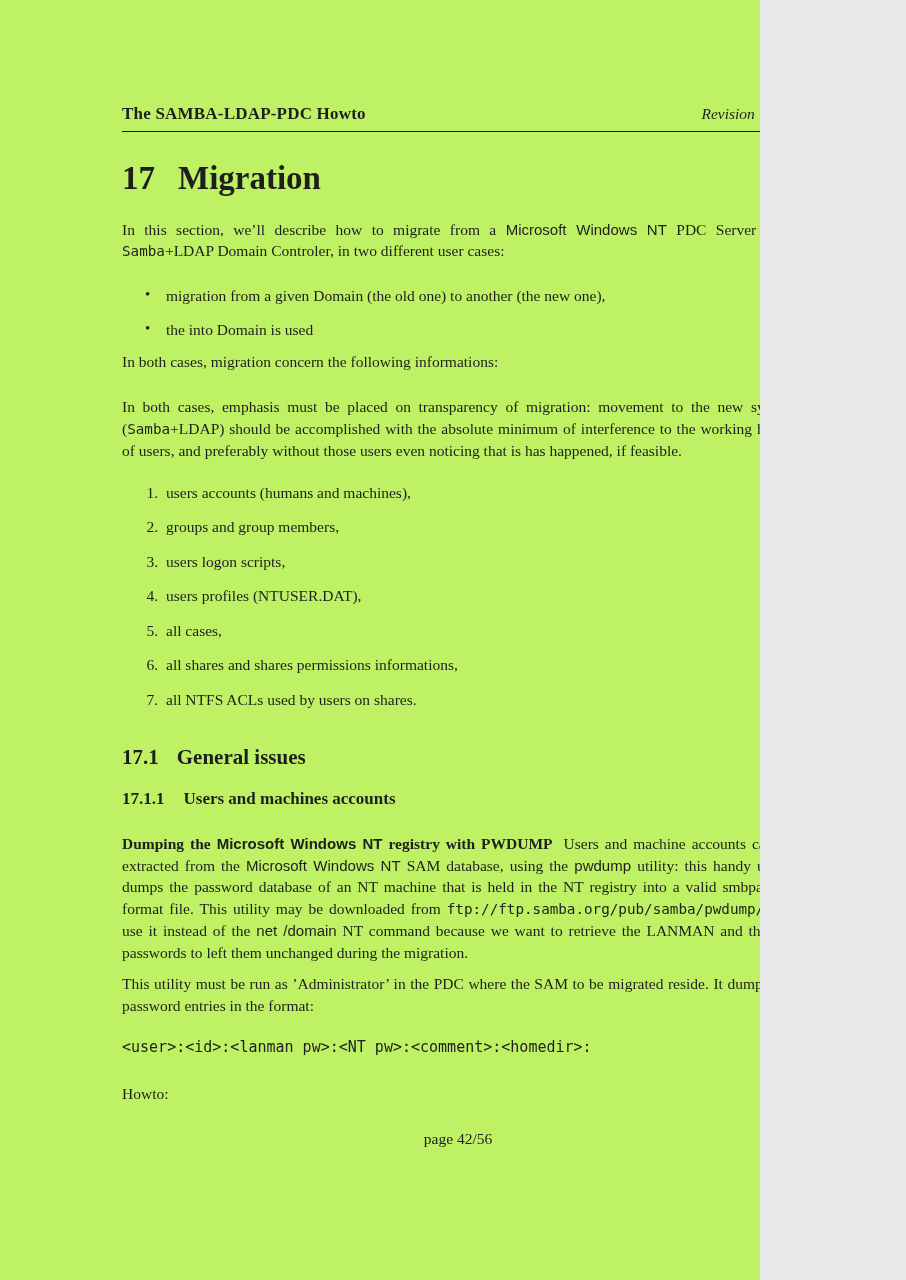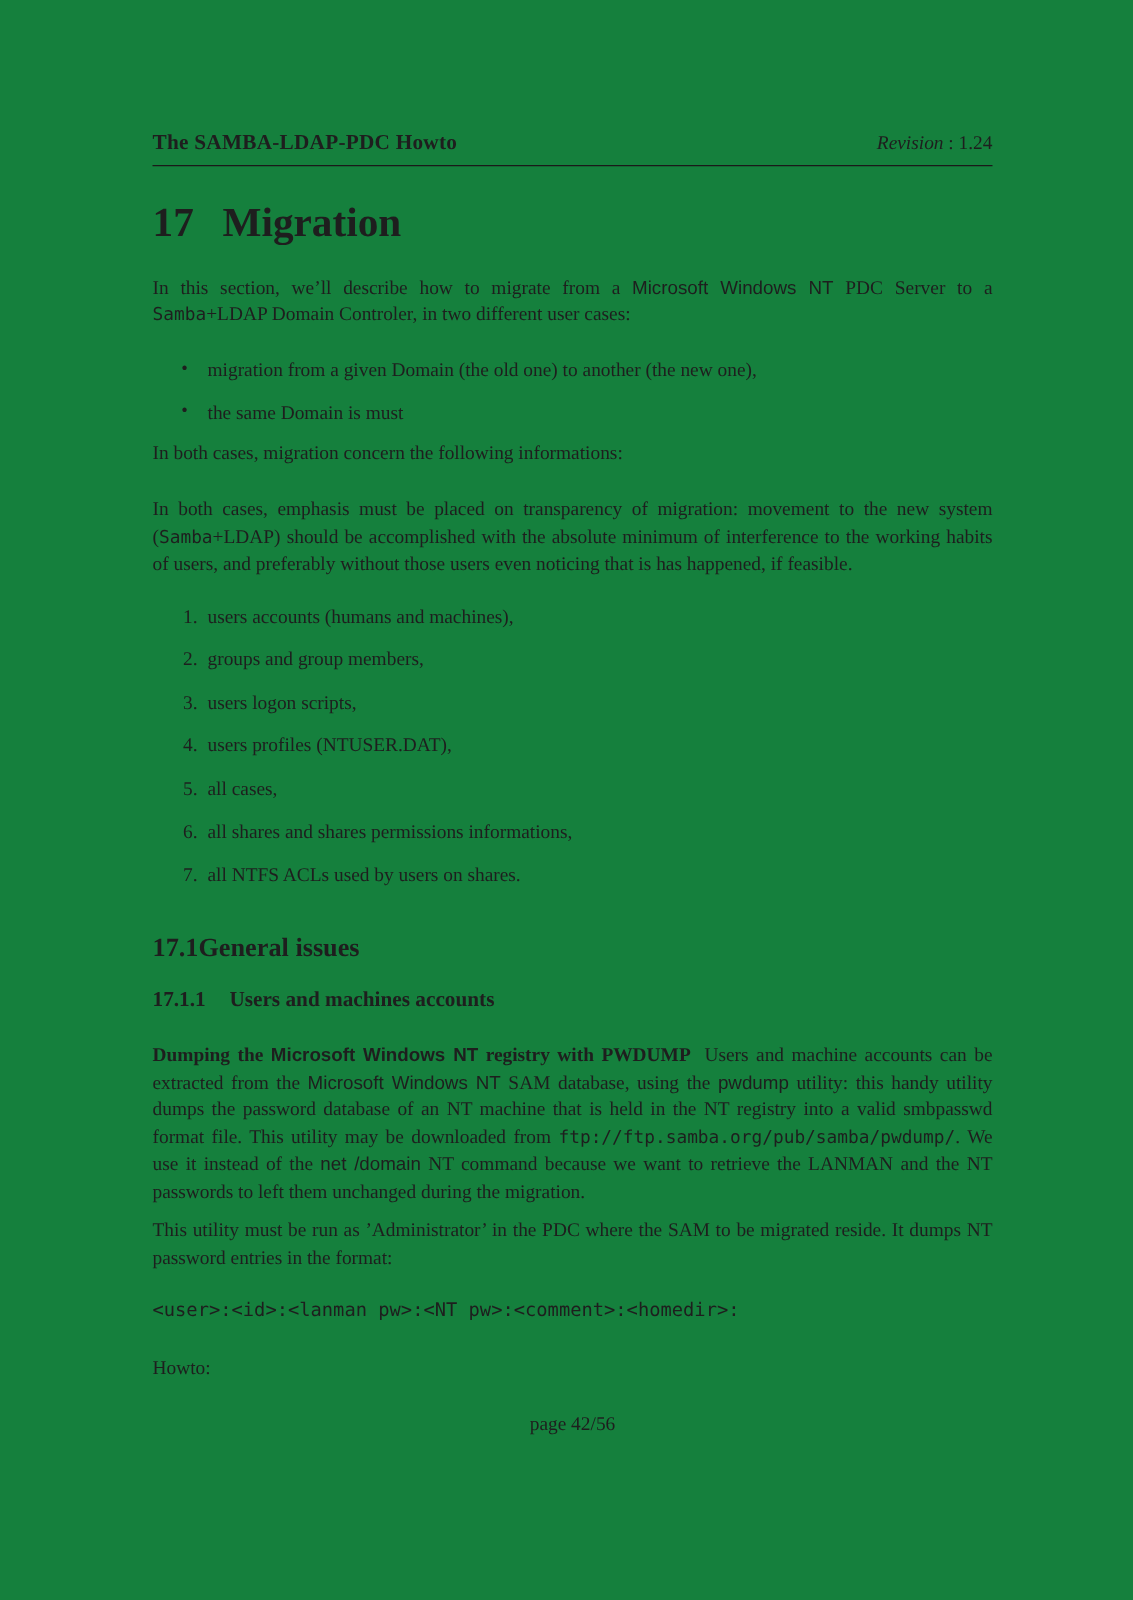--- a/index.html
+++ b/index.html
@@ -1,29 +1,29 @@
 <!DOCTYPE html>
 <html><head>
 <meta charset="utf-8">
 <style>
   html,body{margin:0;padding:0;background:#e8e8e8;}
-  .page{position:relative;width:906px;height:1280px;background:#15803d;color:#1e1e1e;
+  .page{position:relative;width:760px;height:1280px;background:#bef264;color:#1e1e1e;
         font-family:"Liberation Serif","DejaVu Serif",serif;font-size:15.5px;overflow:hidden;}
   .content{position:absolute;left:122px;top:0;width:672px;line-height:21.5px;}
 
   .header{display:flex;justify-content:space-between;align-items:baseline;
           margin-top:103px;padding-bottom:6px;border-bottom:1.6px solid #1a1a1a;}
   .header-title{font-weight:700;font-size:17px;letter-spacing:.2px;}
   .header-rev{font-size:15.5px;}
   .italic{font-style:italic;}
 
   h1.sec{font-size:33px;font-weight:700;margin:31px 0 0 0;line-height:30px;}
   h1.sec .num{margin-right:23px;}
   h2.sec{font-size:21px;font-weight:700;margin:34px 0 0 0;line-height:26px;}
-  h2.sec .num{}
+  h2.sec .num{margin-right:18px;}
   h3.sec{font-size:17px;font-weight:700;margin:18px 0 0 0;line-height:22px;}
   h3.sec .num{margin-right:19px;}
 
   .para{margin:0;text-align:justify;}
   .mt26{margin-top:26px;} .mt24{margin-top:24px;} .mt23{margin-top:23px;}
   .mt10{margin-top:10px;}
 
   .list{margin-top:22px;}
   .nlist{margin-top:20px;}
   .item{position:relative;padding-left:44px;}
@@ -50,21 +50,21 @@
       <span class="header-title">The SAMBA-LDAP-PDC Howto</span>
       <span class="header-rev"><span class="italic">Revision</span><span> : 1.24</span></span>
     </div>
 
     <h1 class="sec"><span class="num">17</span><span>Migration</span></h1>
 
     <p class="para mt26"><span>In this section, we’ll describe how to migrate from a </span><span class="sans">Microsoft Windows NT</span><span> PDC Server to a </span><span class="mono">Samba</span><span>+LDAP Domain Controler, in two different user cases:</span></p>
 
     <div class="list">
       <div class="item"><span class="marker-b">•</span><span>migration from a given Domain (the old one) to another (the new one),</span></div>
-      <div class="item"><span class="marker-b">•</span><span>the same Domain is must</span></div>
+      <div class="item"><span class="marker-b">•</span><span>the into Domain is used</span></div>
     </div>
 
     <p class="para mt10">In both cases, migration concern the following informations:</p>
 
     <p class="para mt24"><span>In both cases, emphasis must be placed on transparency of migration: movement to the new system (</span><span class="mono">Samba</span><span>+LDAP) should be accomplished with the absolute minimum of interference to the working habits of users, and preferably without those users even noticing that is has happened, if feasible.</span></p>
 
     <div class="nlist">
       <div class="item"><span class="marker-n">1.</span><span>users accounts (humans and machines),</span></div>
       <div class="item"><span class="marker-n">2.</span><span>groups and group members,</span></div>
       <div class="item"><span class="marker-n">3.</span><span>users logon scripts,</span></div>

